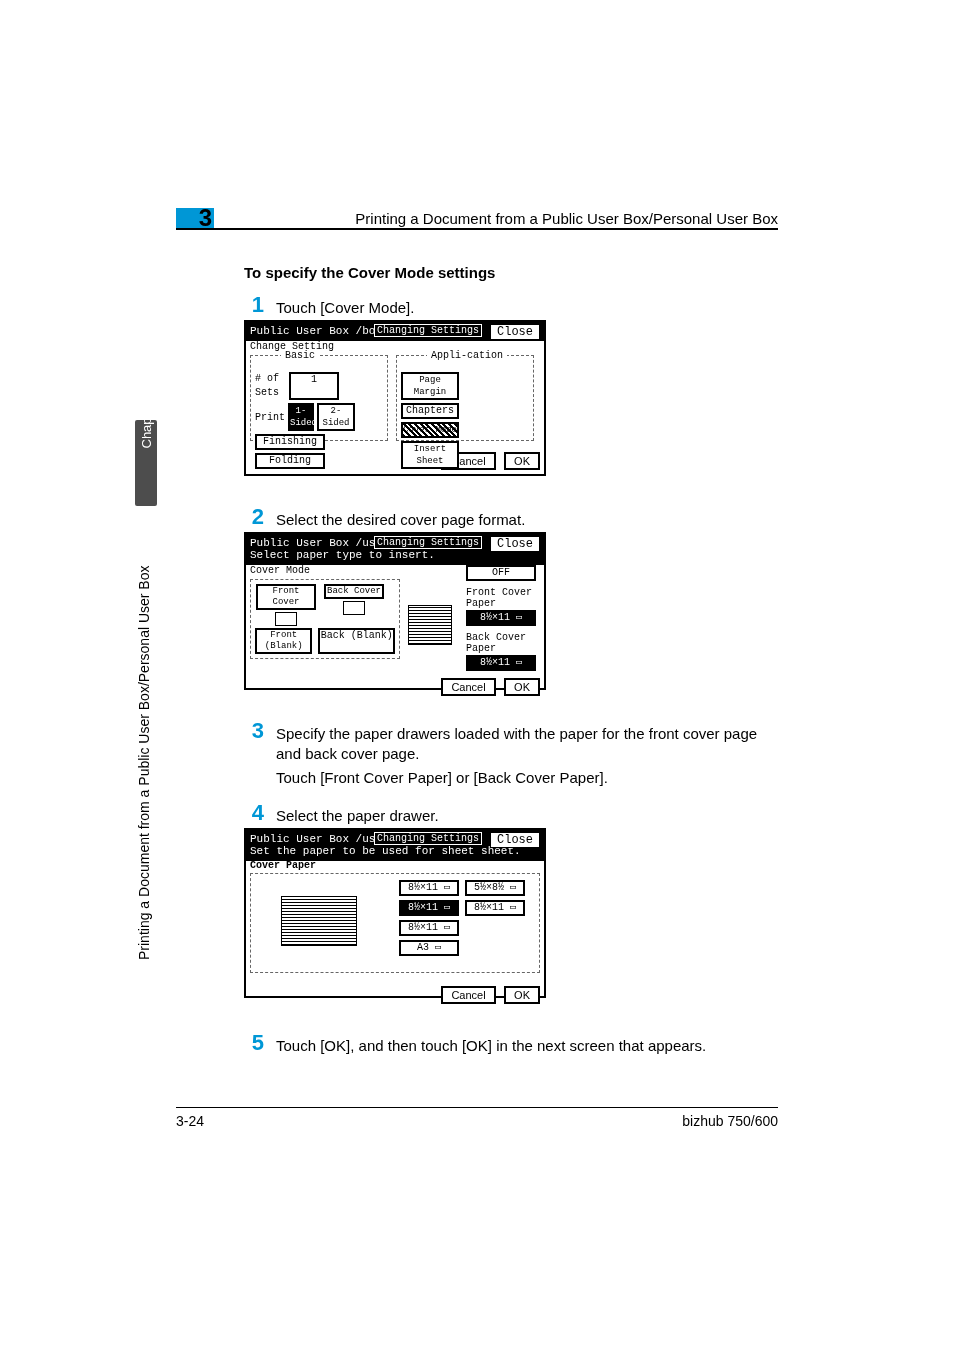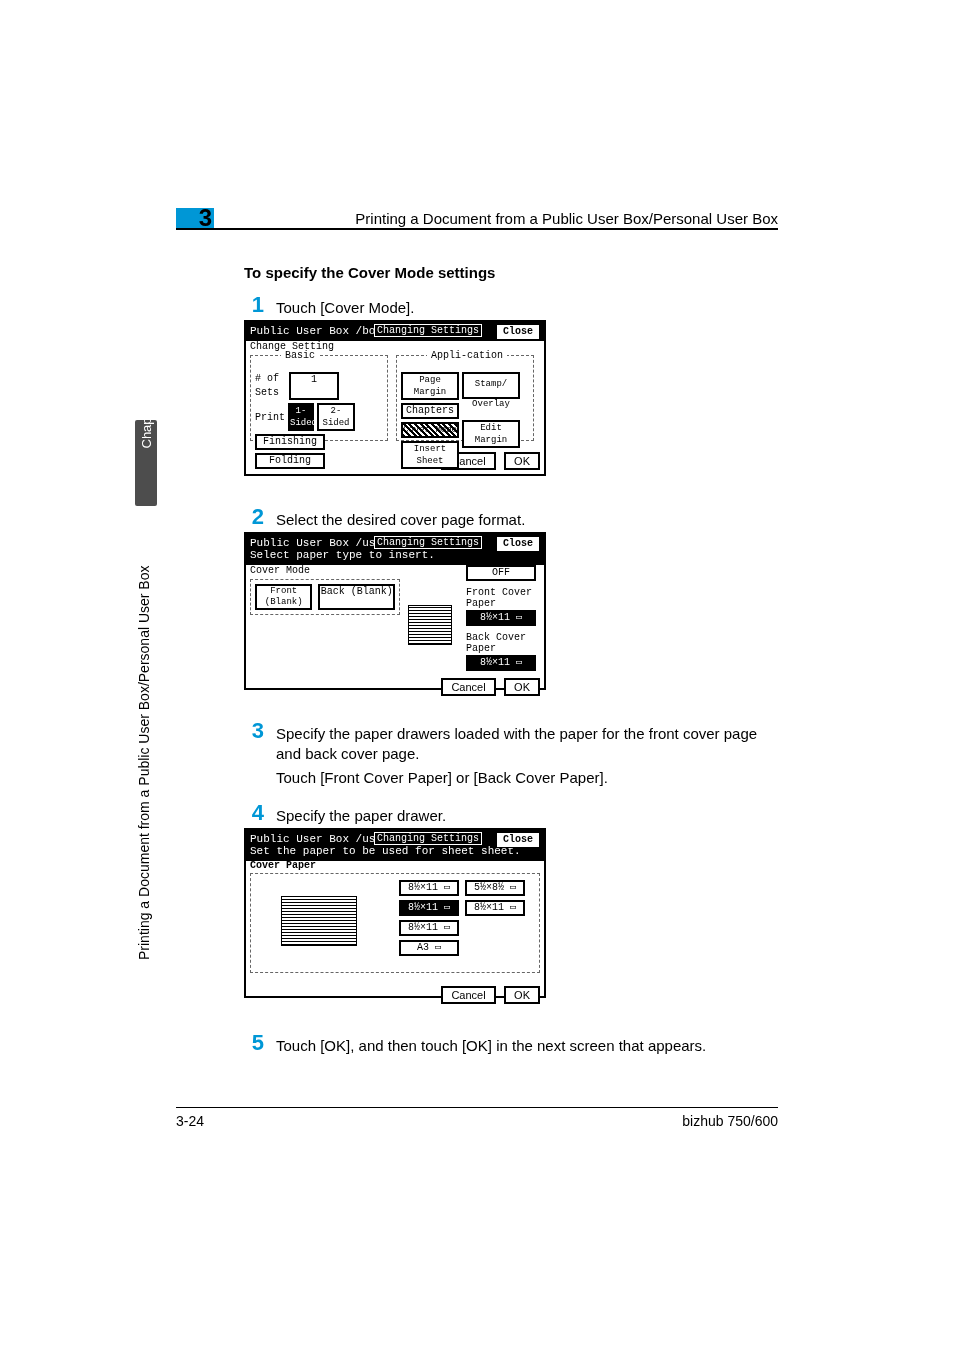--- a/index.html
+++ b/index.html
@@ -33,21 +33,21 @@
 
   
   .screen { position: absolute; left: 244px; width: 298px; border: 2px solid #000; background: #fff; }
   .scr-head { background: #000; color: #fff; font-family: "Courier New", monospace; font-size: 11px;
               padding: 3px 4px 4px 4px; position: relative; line-height: 12px; }
   .scr-head .path { display: block; }
   .scr-head .hint { display: block; }
   .scr-head .tag { position: absolute; right: 62px; top: 2px; background: #000; border: 1px solid #fff;
                    color: #fff; font-size: 10px; padding: 0 2px; line-height: 11px; margin-left: 32px; }
   .scr-head .close { position: absolute; right: 4px; top: 2px; background: #fff; color: #000;
-                     border: 1px solid #000; font-size: 10px; padding: 0 6px; line-height: 14px; font-weight: bold; }
+                     border: 1px solid #000; font-size: 12px; padding: 0 6px; line-height: 14px; }
   .scr-body { position: relative; padding: 4px; font-family: "Courier New", monospace; font-size: 10px; }
   .half-group { position: absolute; top: 14px; width: 138px; border: 1px dashed #666; padding: 16px 4px 6px 4px;
                 box-sizing: border-box; }
   .half-left { left: 4px; }
   .half-right { left: 150px; }
   .grp-label { position: absolute; top: -6px; left: 30px; background: #fff; padding: 0 4px; font-size: 10px; }
   .btn { display: inline-block; border: 2px solid #000; background: #fff; color: #000; font-size: 10px;
          text-align: center; box-sizing: border-box; }
   .btn-dark { background: #000; color: #fff; }
   .btn-hatch { background: repeating-linear-gradient(45deg,#000 0 2px,#fff 2px 4px); color:#000; border:2px solid #000;}
@@ -104,25 +104,20 @@
 
     <div class="half-group half-right" style="height:86px">
       <div class="grp-label">Appli-cation</div>
       <div style="display:flex;gap:3px;">
         <div style="display:flex;flex-direction:column;gap:3px;">
           <span class="btn" style="width:58px;line-height:12px;font-size:9px">Page Margin</span>
           <span class="btn" style="width:58px;line-height:12px">Chapters</span>
           <span class="btn btn-hatch" style="width:58px;line-height:12px;font-size:9px">Cover Mode</span>
           <span class="btn" style="width:58px;line-height:12px;font-size:9px">Insert Sheet</span>
         </div>
-        <div style="display:flex;flex-direction:column;gap:3px;">
-          <span class="btn" style="width:58px;line-height:20px;font-size:9px;height:27px">Stamp/ Overlay</span>
-          <span style="height:15px"></span>
-          <span class="btn" style="width:58px;line-height:12px;font-size:9px">Edit Margin</span>
-        </div>
       </div>
     </div>
   </div>
   <div class="scr-footer">
     <span class="btn">Cancel</span>
     <span class="btn" style="margin-left:4px">OK</span>
   </div>
 </div>
 
 <div class="step-num" style="top:504px">2</div>
@@ -132,20 +127,30 @@
   <div class="scr-head">
     <span class="path">Public User Box  /userbox3</span>
     <span class="hint">Select paper type to insert.</span>
     <span class="tag">Changing Settings</span>
     <span class="close btn">Close</span>
   </div>
   <div class="scr-body" style="height:102px">
     <div class="small-label" style="position:absolute;left:4px;top:0">Cover Mode</div>
 
     <div style="position:absolute;left:4px;top:14px;width:150px;border:1px dashed #666;padding:4px;box-sizing:border-box;">
+      <div style="display:flex;gap:6px;margin-bottom:2px;">
+        <div style="width:62px;text-align:center;">
+          <span class="btn" style="width:60px;line-height:11px;font-size:9px">Front Cover</span>
+          <div style="height:12px;border:1px solid #000;margin:2px 20px 0 20px"></div>
+        </div>
+        <div style="width:62px;text-align:center;">
+          <span class="btn" style="width:60px;line-height:11px;font-size:9px">Back Cover</span>
+          <div style="height:12px;border:1px solid #000;margin:2px 20px 0 20px"></div>
+        </div>
+      </div>
       <div style="display:flex;gap:6px;">
         <span class="btn" style="width:60px;line-height:11px;font-size:9px">Front (Blank)</span>
         <span class="btn" style="width:80px;line-height:11px;font-size:10px">Back (Blank)</span>
       </div>
     </div>
 
     <div style="position:absolute;left:162px;top:40px;width:42px;height:38px;background:repeating-linear-gradient(0deg,#000 0 1px,#fff 1px 3px);border:1px solid #000"></div>
 
     <div style="position:absolute;right:4px;top:0;width:74px">
       <span class="btn" style="width:70px;line-height:12px;margin-bottom:6px;display:block">OFF</span>
@@ -159,21 +164,21 @@
     <span class="btn">Cancel</span>
     <span class="btn" style="margin-left:4px">OK</span>
   </div>
 </div>
 
 <div class="step-num" style="top:718px">3</div>
 <div class="step-text" style="top:724px">Specify the paper drawers loaded with the paper for the front cover page and back cover page.</div>
 <div class="step-text2" style="top:768px">Touch [Front Cover Paper] or [Back Cover Paper].</div>
 
 <div class="step-num" style="top:800px">4</div>
-<div class="step-text" style="top:806px">Specify the paper drawer.</div>
+<div class="step-text" style="top:806px">Select the paper drawer.</div>
 
 <div class="screen" style="top:828px; height:166px">
   <div class="scr-head">
     <span class="path">Public User Box  /userbox3</span>
     <span class="hint">Set the paper to be used for sheet sheet.</span>
     <span class="tag">Changing Settings</span>
     <span class="close btn">Close</span>
   </div>
   <div class="scr-body" style="height:114px">
     <div class="small-label" style="position:absolute;left:4px;top:-1px;font-weight:bold">Cover Paper</div>

